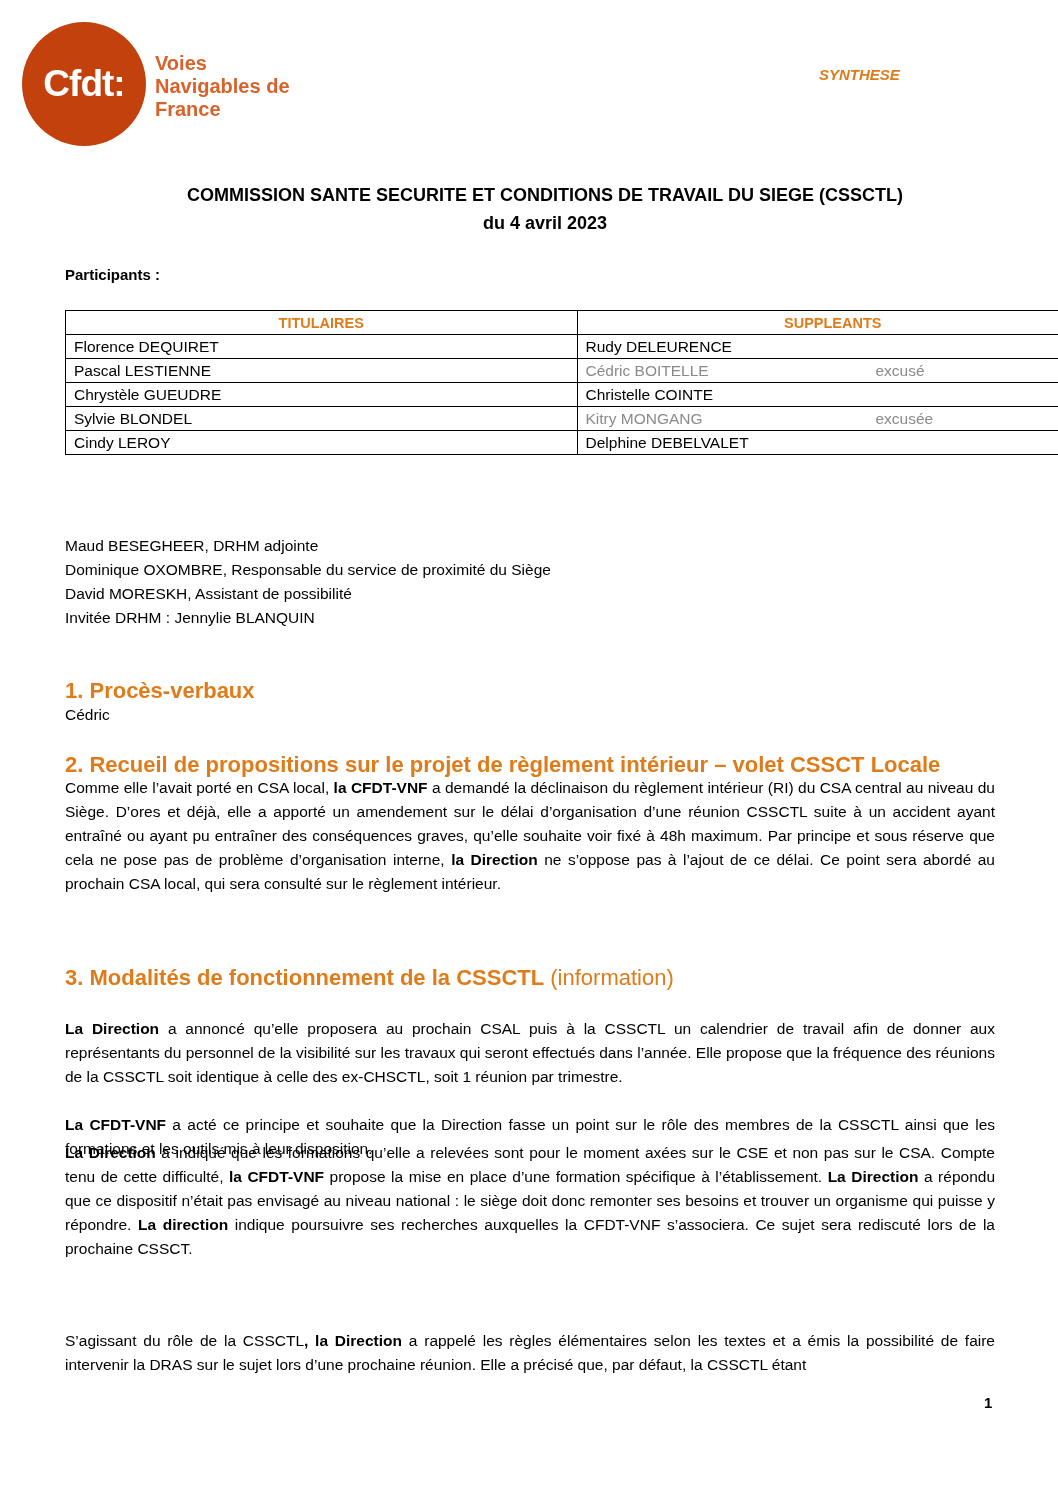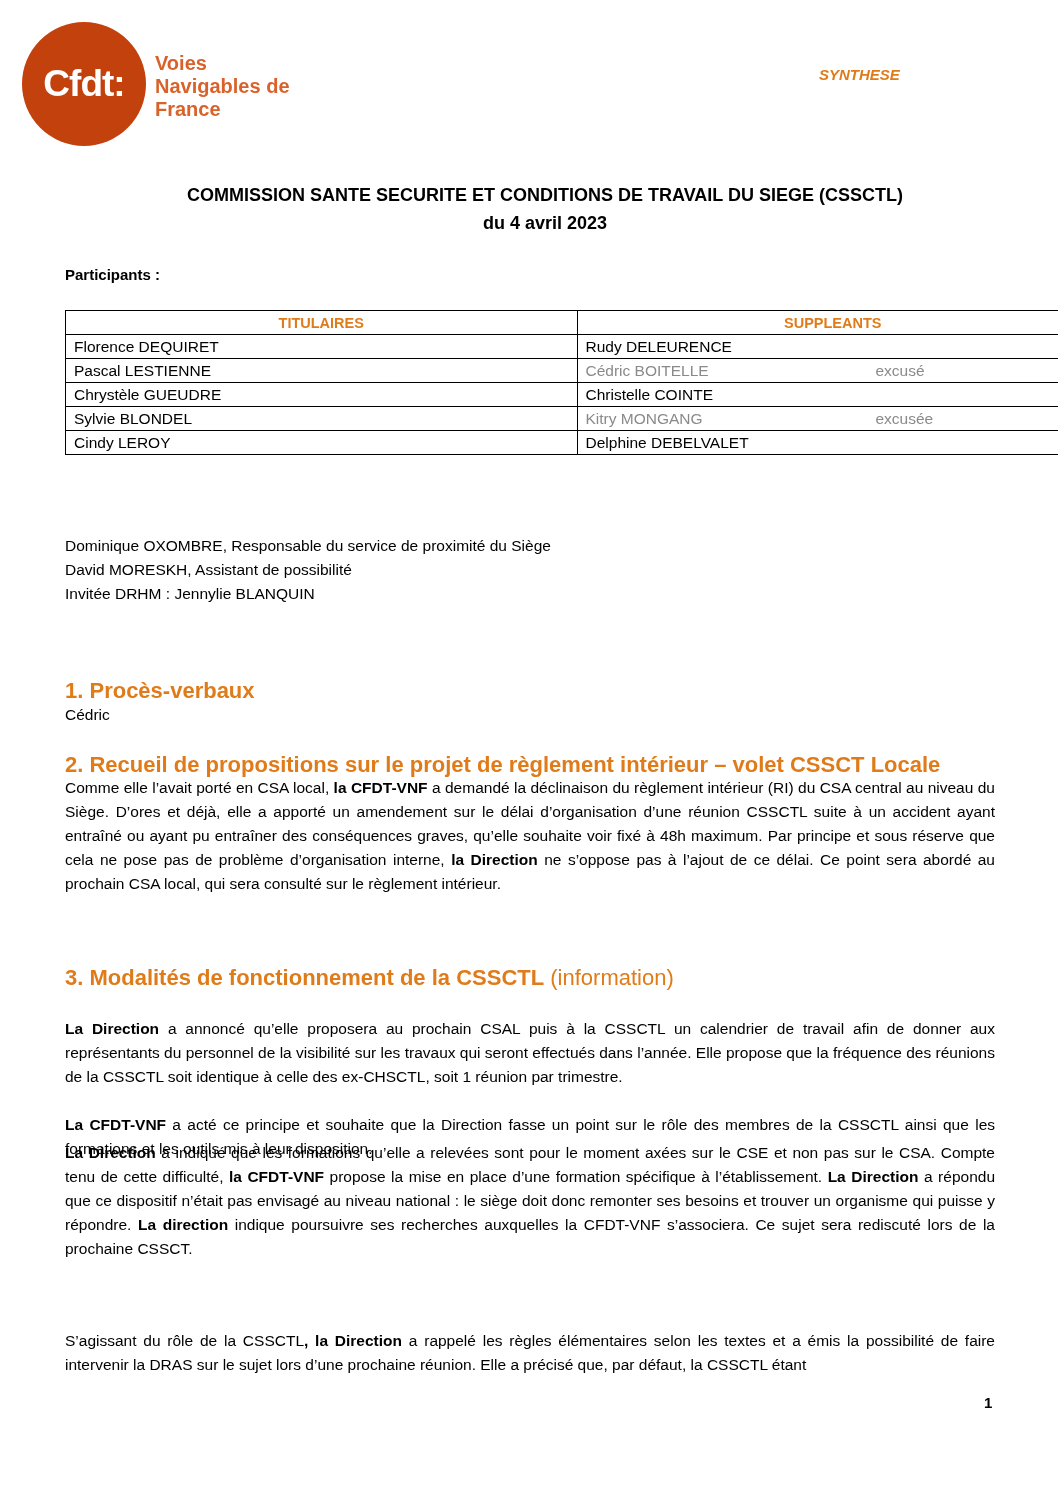--- a/index.html
+++ b/index.html
@@ -118,20 +118,21 @@
           <div class="cell-flex">
             <span class="nm">Delphine DEBELVALET</span>
             <span></span>
           </div>
         </td>
       </tr>
     </tbody>
 </table>
 
 <div class="others">
+  <div>Maud BESEGHEER, DRHM adjointe</div>
   <div>Dominique OXOMBRE, Responsable du service de proximité du Siège</div>
   <div>David MORESKH, Assistant de possibilité</div>
   <div>Invitée DRHM : Jennylie BLANQUIN</div>
 </div>
 
 <div class="block" style="top:654px;">
   <div class="sec-heading">1. Procès-verbaux</div>
   <p>Cédric</p>
 </div>
 

